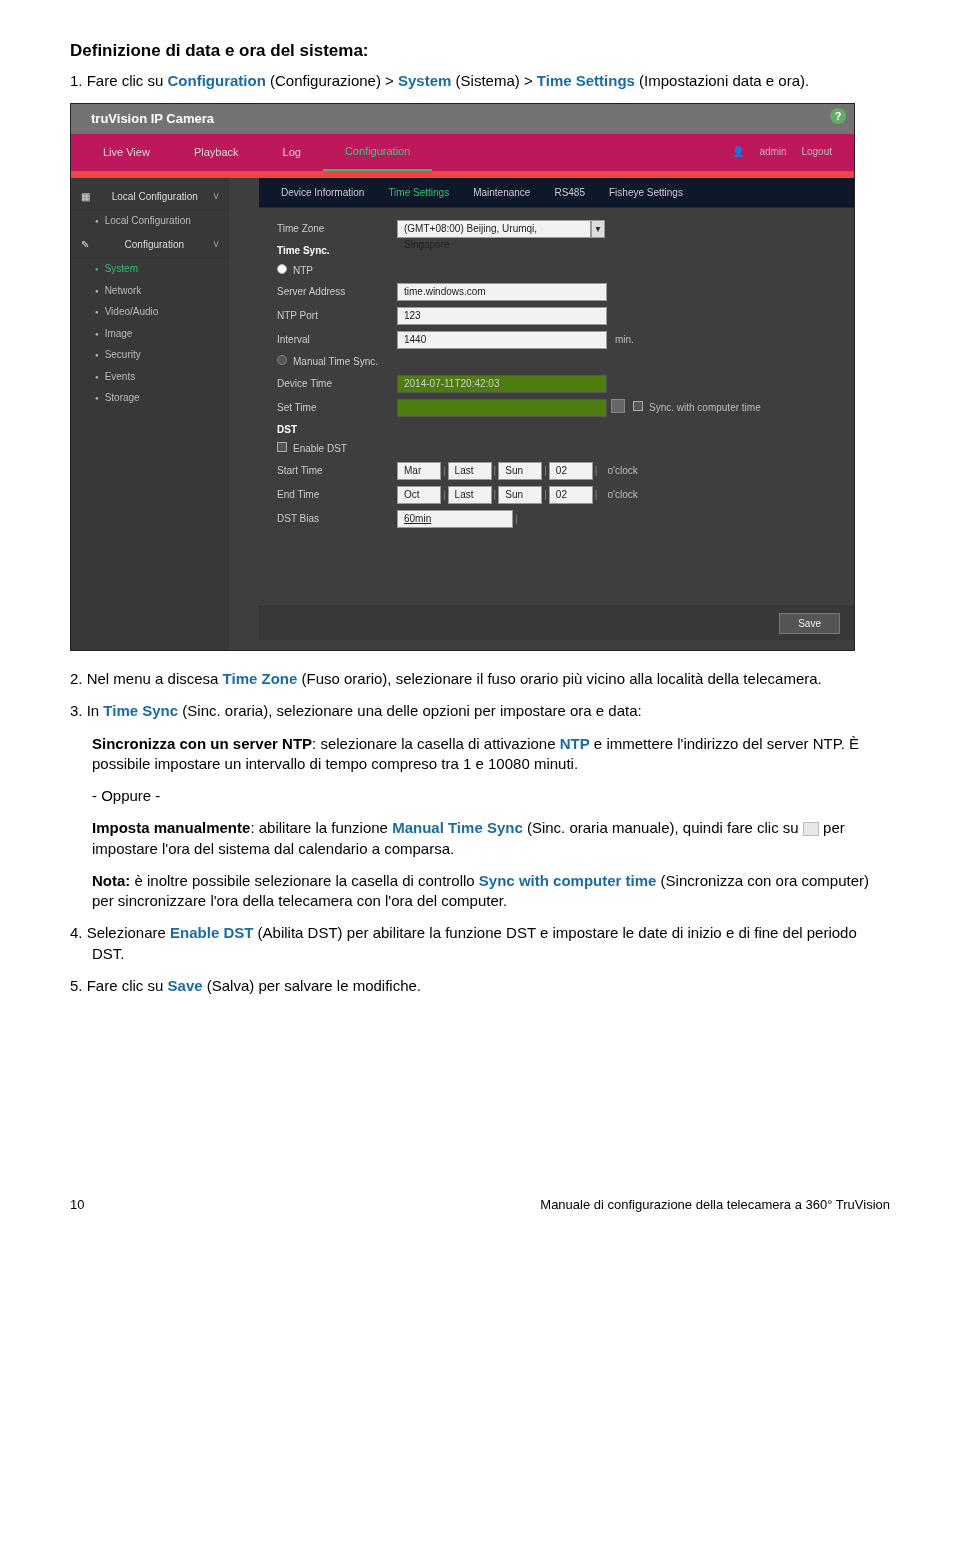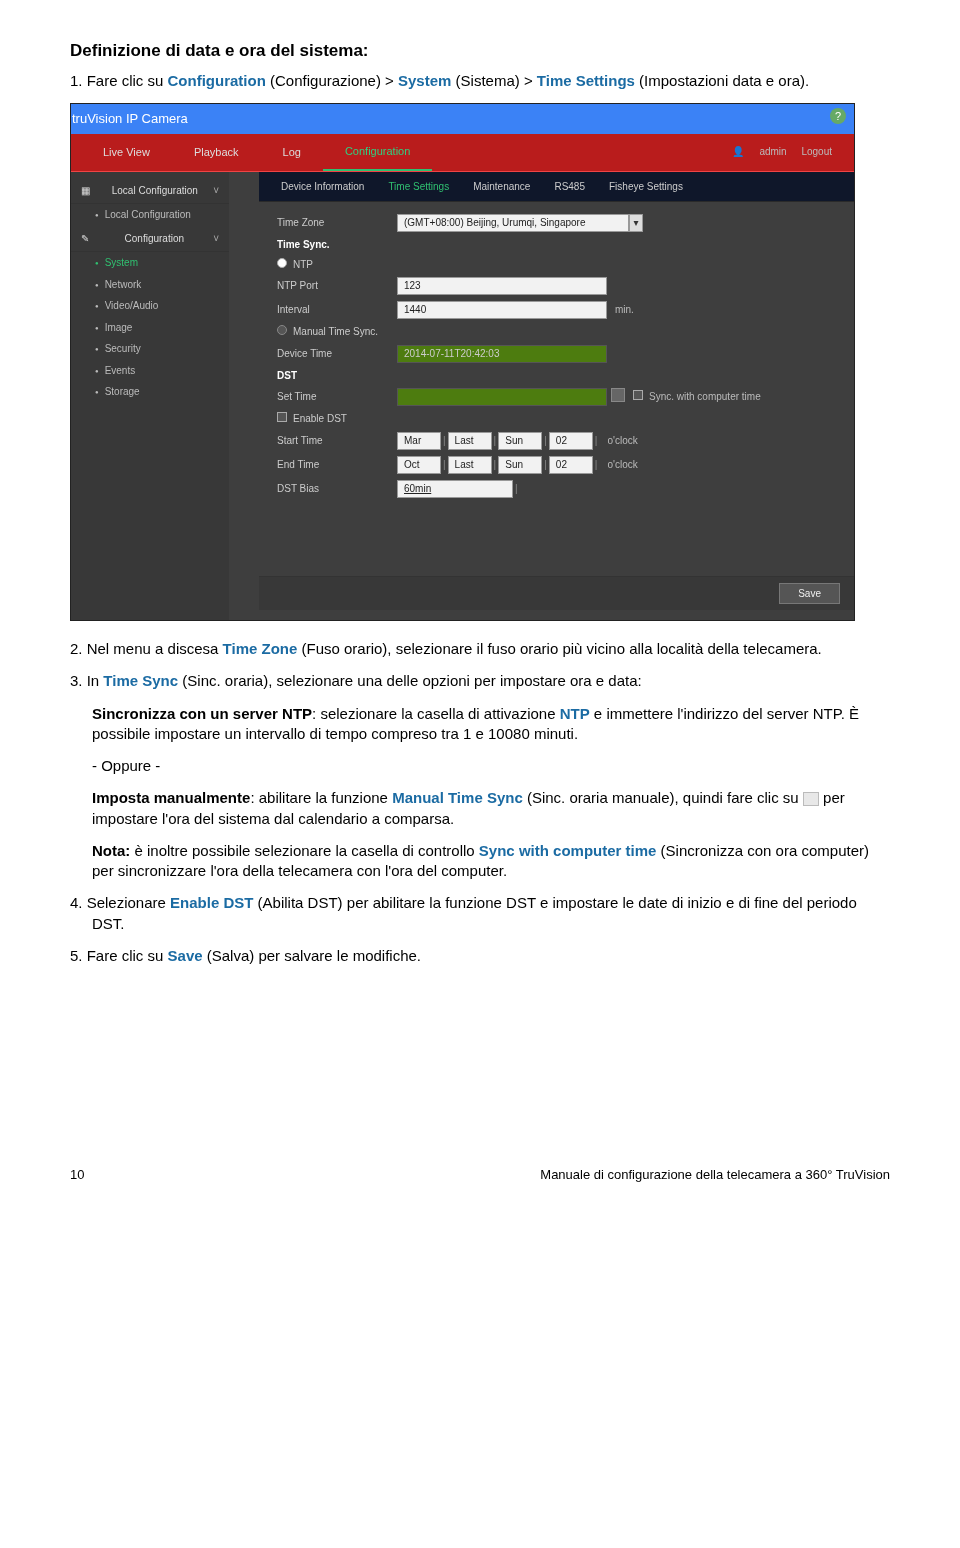--- a/index.html
+++ b/index.html
@@ -37,42 +37,42 @@
   
   .shot {
     width: 785px;
     background: #3e3e3e;
     color: #ccc;
     font-size: 10px;
     margin: 10px 0 18px 0;
     border: 1px solid #222;
   }
   .shot .brand {
-    background: #3b82f6;
-    padding: 6px 1px;
+    background: #737373;
+    padding: 6px 20px;
     color: #fff;
     font-size: 13px;
-    font-weight: normal;
+    font-weight: bold;
     position: relative;
   }
   .shot .brand .help {
     position: absolute; right: 8px; top: 4px;
     width: 16px; height: 16px;
     background: #6a6;
     border-radius: 50%;
     color: #fff;
     text-align: center;
     line-height: 16px;
     font-size: 11px;
   }
   .shot .nav {
     display: flex;
     align-items: center;
-    background: #b91c1c;
-    border-bottom: 1px solid #ef4444;
+    background: #be185d;
+    border-bottom: 7px solid #ef4444;
     padding: 0 10px;
   }
   .shot .nav .navitem {
     padding: 10px 22px;
     color: #ddd;
     font-size: 11px;
   }
   .shot .nav .navitem.active { color: #30d080; border-bottom: 2px solid #30c070; }
   .shot .nav .spacer { flex: 1; }
   .shot .nav .userinfo { font-size: 10px; color: #bbb; padding: 0 6px; }
@@ -181,54 +181,58 @@
       <div class="tabs">
         <div class="tab">Device Information</div>
         <div class="tab active">Time Settings</div>
         <div class="tab">Maintenance</div>
         <div class="tab">RS485</div>
         <div class="tab">Fisheye Settings</div>
       </div>
       <div class="form">
         <div class="row">
           <div class="lbl">Time Zone</div>
-          <div class="field" style="width:232px">(GMT+08:00) Beijing, Urumqi, Singapore</div>
+          <div class="field" style="width:194px">(GMT+08:00) Beijing, Urumqi, Singapore</div>
           <span style="background:#ddd;border:1px solid #999;height:18px;width:14px;line-height:16px;text-align:center;color:#333">▾</span>
         </div>
         <div class="row">
             <div class="lbl bold">Time Sync.</div>
           </div>
         <div class="row">
           <div class="lbl"><span class="radio"></span><span>NTP</span></div>
+        </div>
+        <div class="row">
+          <div class="lbl">Server Address</div>
+          <div class="field">time.windows.com</div>
         </div>
         <div class="row">
           <div class="lbl">NTP Port</div>
           <div class="field">123</div>
         </div>
         <div class="row">
           <div class="lbl">Interval</div>
           <div class="field">1440</div>
           <span class="unit">min.</span>
         </div>
         <div class="row">
           <div class="lbl"><span class="radio off"></span><span>Manual Time Sync.</span></div>
         </div>
         <div class="row">
           <div class="lbl">Device Time</div>
           <div class="field dark">2014-07-11T20:42:03</div>
         </div>
-        <div class="row">
-            <div class="lbl bold">DST</div>
-          </div>
         <div class="row">
           <div class="lbl">Set Time</div>
           <div class="field dark"></div>
           <span class="unit" style="margin-left:4px"><span style="display:inline-block;width:14px;height:14px;background:#666;border:1px solid #888;"></span></span>
           <span class="unit"><span class="checkbox"></span><span>Sync. with computer time</span></span>
         </div>
+        <div class="row">
+            <div class="lbl bold">DST</div>
+          </div>
         <div class="row">
           <div class="lbl"><span class="checkbox"></span><span>Enable DST</span></div>
         </div>
         <div class="row">
           <div class="lbl">Start Time</div>
           <div class="field small">Mar</div>
             <span class="pipe">|</span>
           <div class="field small">Last</div>
             <span class="pipe">|</span>
           <div class="field small">Sun</div>

